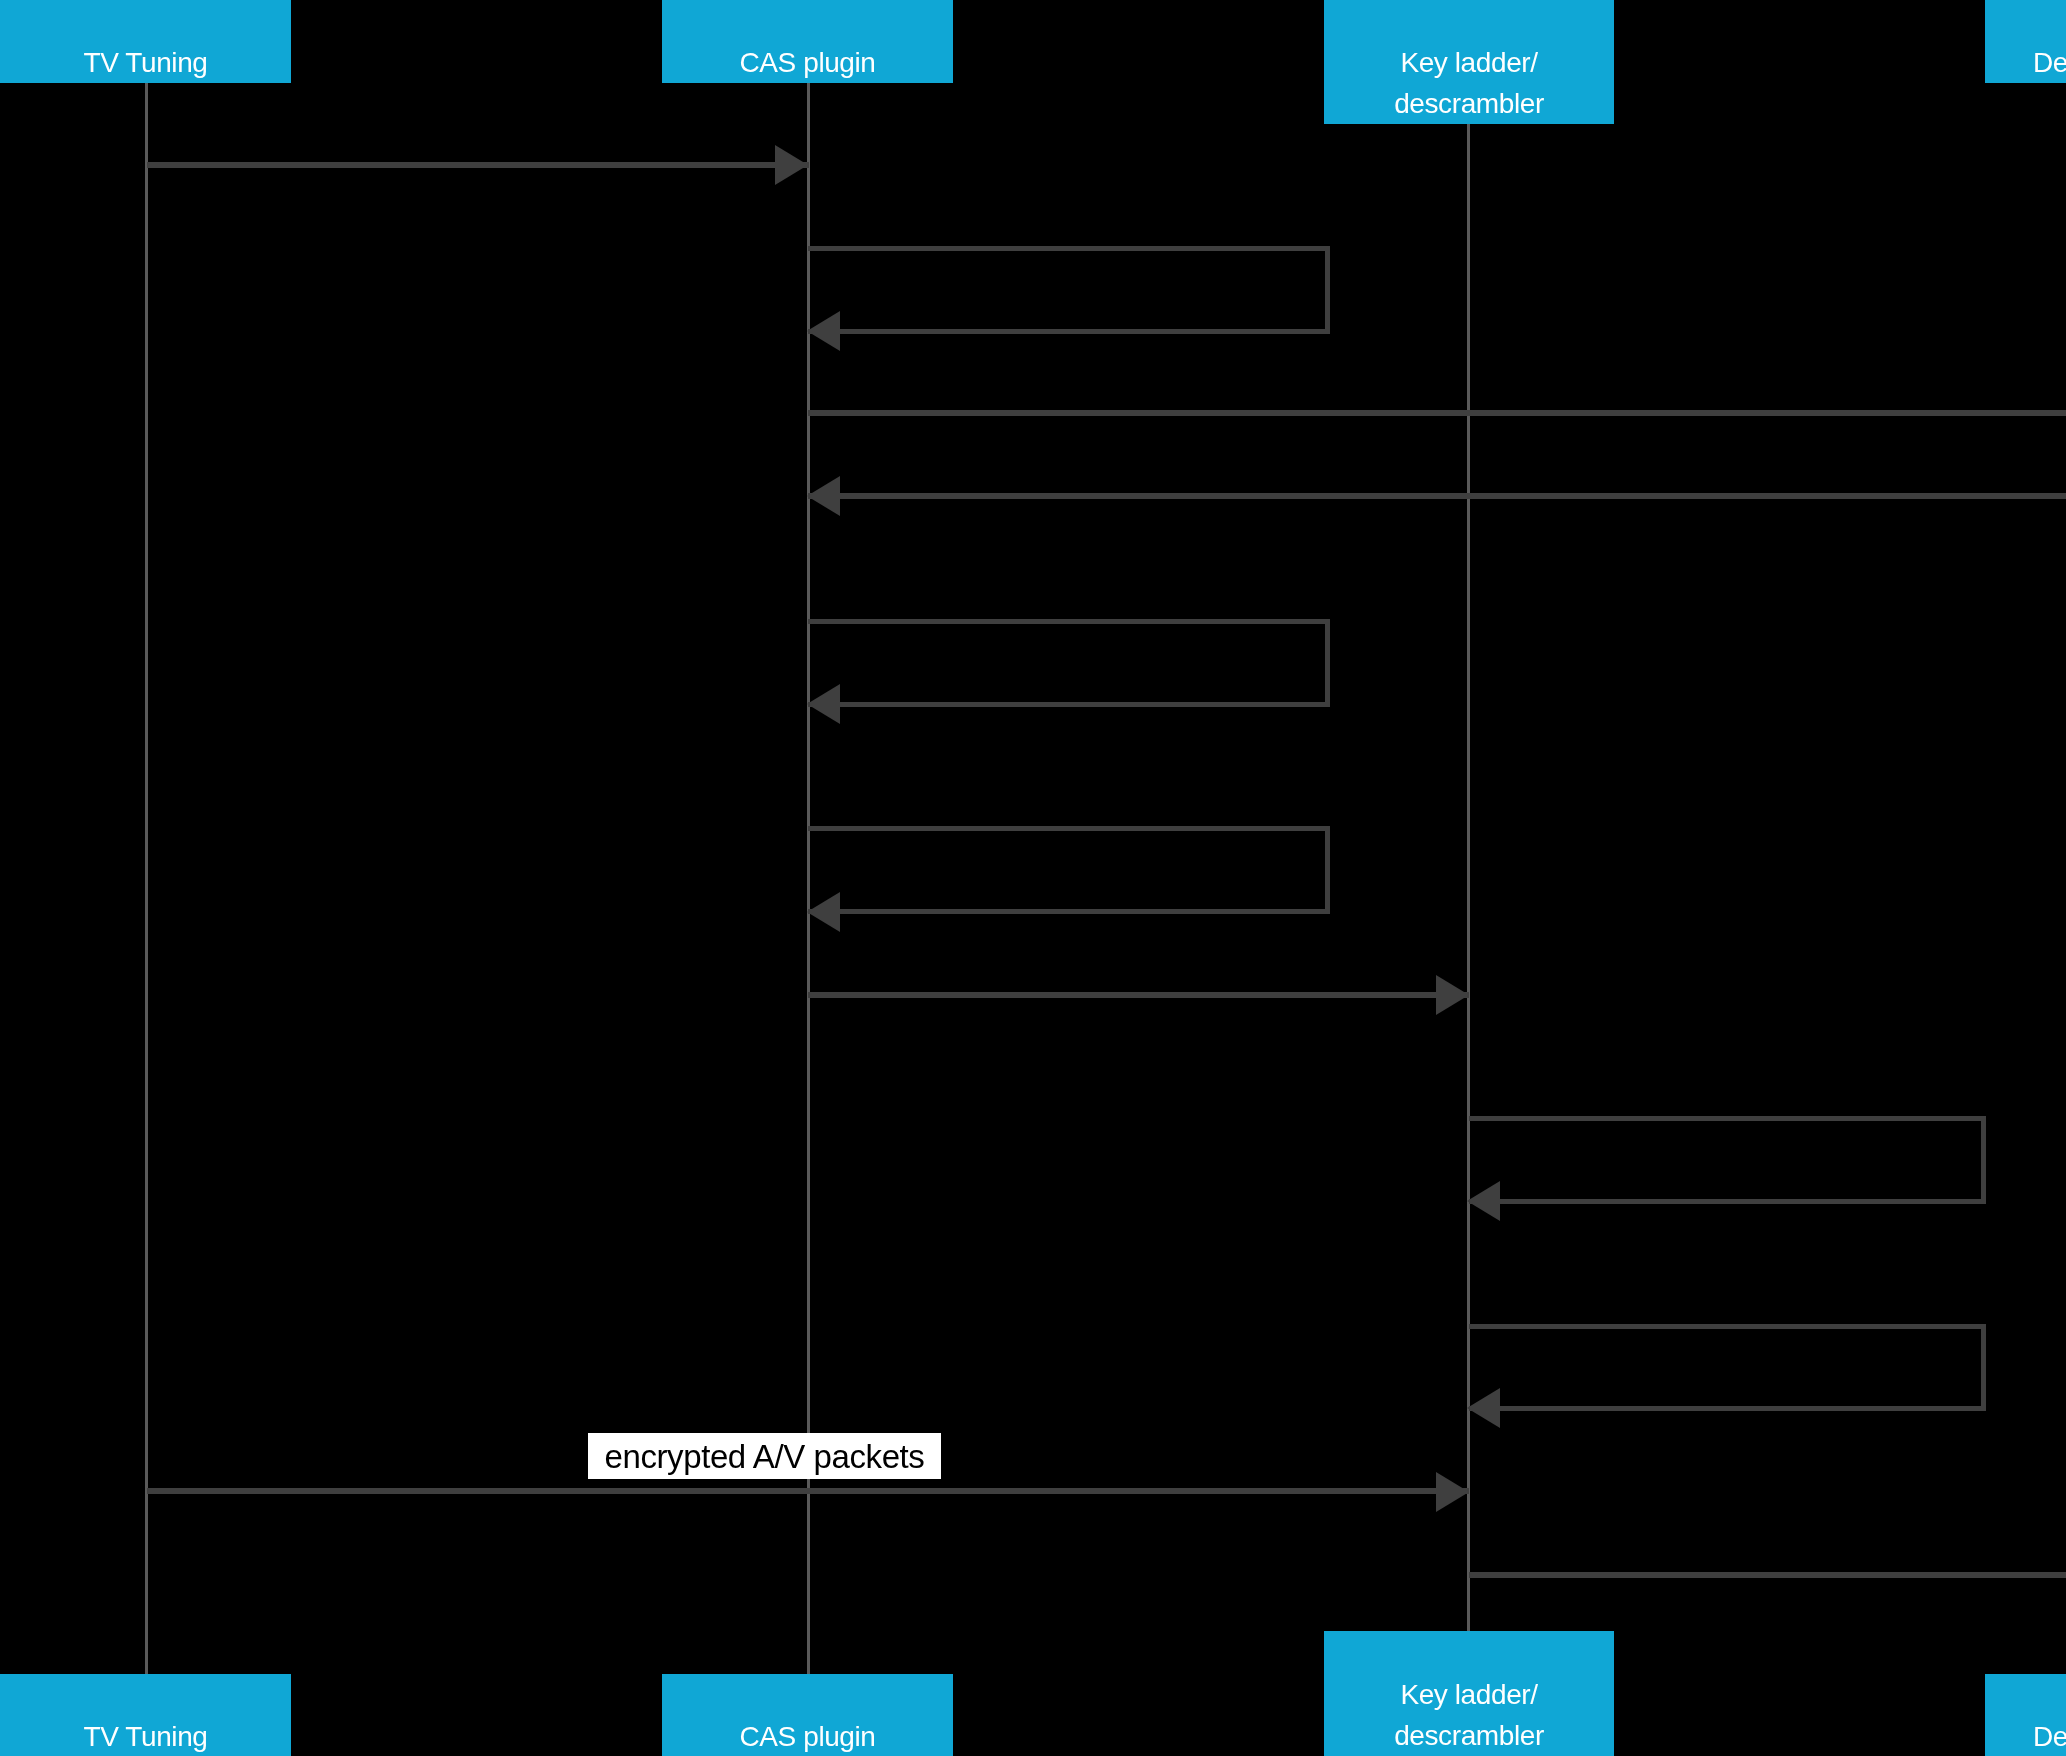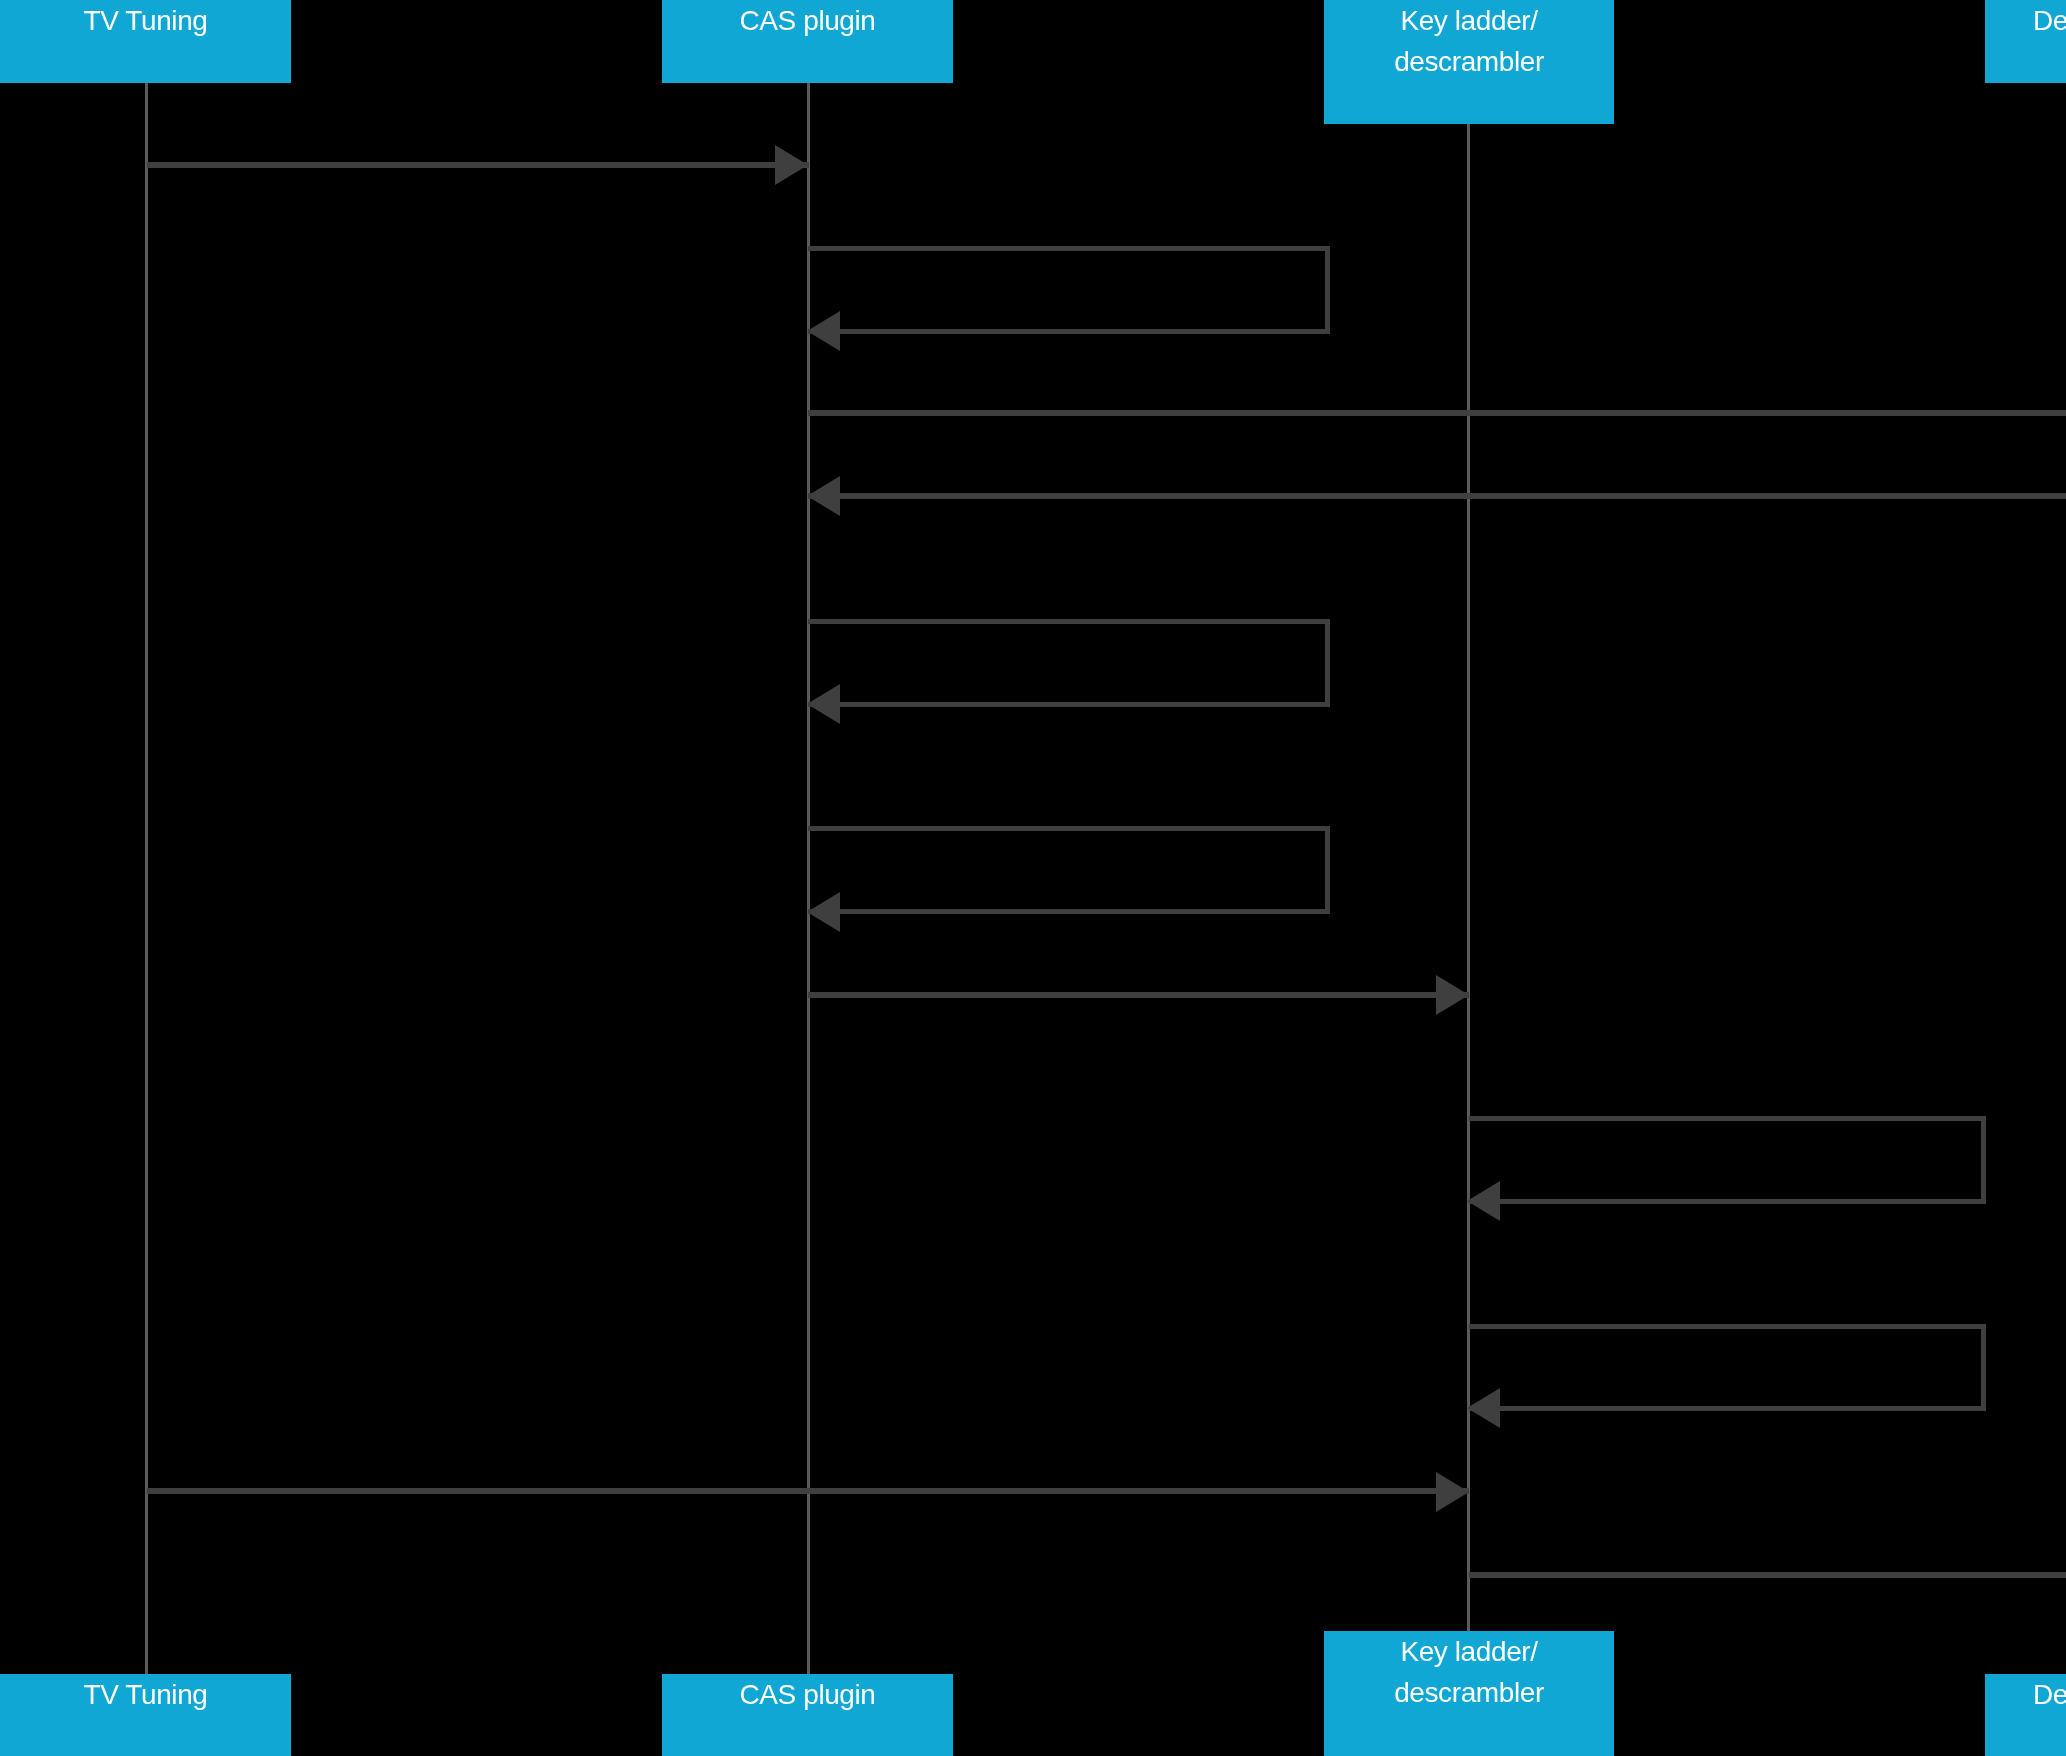--- a/index.html
+++ b/index.html
@@ -17,21 +17,21 @@
     font-family: "Liberation Sans", sans-serif;
   }
   
   .pbox {
     position: absolute;
     background: #10a7d5;
     color: #ffffff;
     display: flex;
     flex-direction: column;
     align-items: center;
-    justify-content: flex-start;
+    justify-content: flex-end;
     text-align: center;
     font-size: 28px;
     line-height: 41px;
     letter-spacing: -0.4px;
     font-weight: 400;
   }
   
   .lifeline {
     position: absolute;
     width: 2.9px;
@@ -137,19 +137,20 @@
 
   <div class="shaft" style="left:808px; top:992px; width:661px;"></div>
   <div class="head-right" style="left:1436px; top:975px;"></div>
 
   <div class="loop" style="left:1469px; top:1116px; width:517px; height:88px;"></div>
   <div class="head-left" style="left:1467px; top:1181px;"></div>
 
   <div class="loop" style="left:1469px; top:1324px; width:517px; height:87px;"></div>
   <div class="head-left" style="left:1467px; top:1388px;"></div>
 
+  <div class="msg-label" style="left:588px; top:1433px;">encrypted A/V packets</div>
   <div class="shaft" style="left:147px; top:1488px; width:1322px;"></div>
   <div class="head-right" style="left:1436px; top:1472px;"></div>
 
   <div class="shaft" style="left:1469px; top:1572px; width:661px;"></div>
 
 </div>
 
 
 </body></html>

